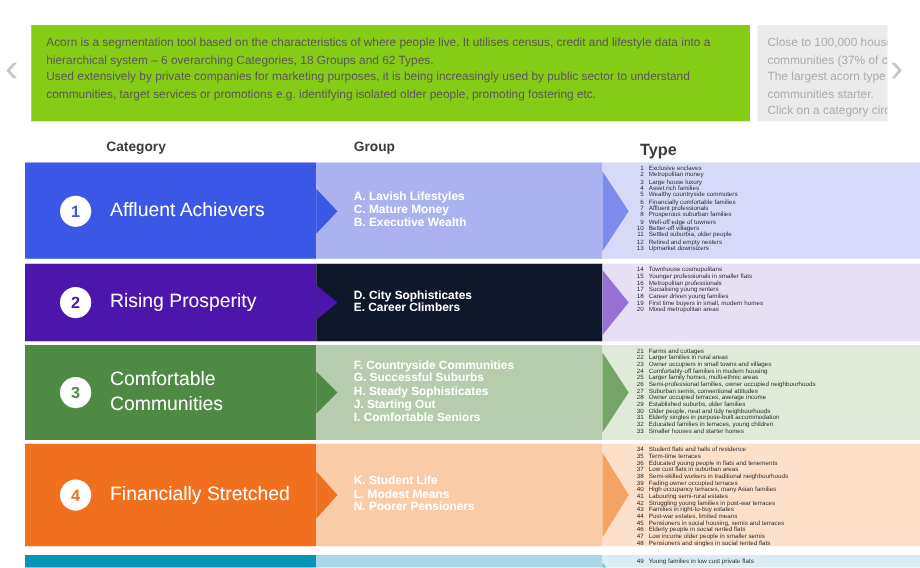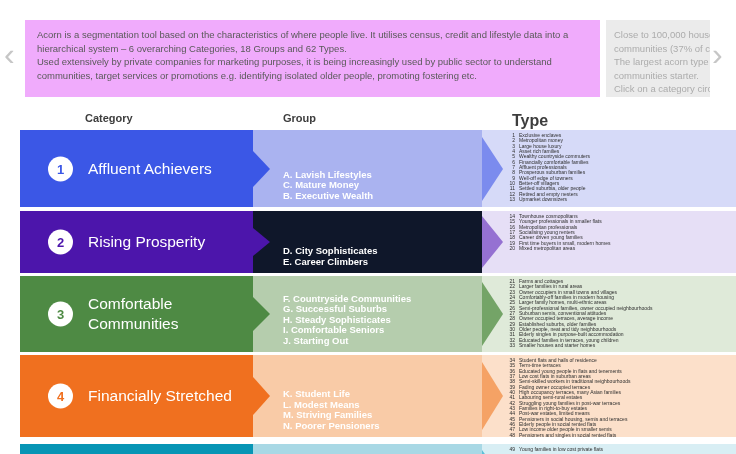--- a/index.html
+++ b/index.html
@@ -11,51 +11,51 @@
 
   
   .chev{
     position:absolute;top:38px;font-size:32px;line-height:32px;font-weight:400;
     color:#c6c6c6;cursor:pointer;user-select:none;
   }
   .chev.left{left:4px;}
   .chev.right{left:712px;}
   .panel{box-sizing:border-box;position:absolute;top:20px;height:77px;}
   .panel.main{
-    left:25px;width:575px;background:#f0abfc;color:#595959;
+    left:25px;width:575px;background:#84cc16;color:#595959;
     font-size:9.5px;line-height:13.5px;padding:8px 12px;
   }
   .panel.main p{margin:0;}
   .panel.side{
     left:606px;width:104px;background:#ebebeb;color:#acacac;
     font-size:9.5px;line-height:13.5px;padding:8px 0 8px 8px;overflow:hidden;
   }
   .panel.side .line{white-space:nowrap;}
 
   
   .col-h{position:absolute;top:112px;font-weight:bold;font-size:11px;color:#3d3d3d;}
-  .col-h.type-h{font-size:16px;}
+  .col-h.type-h{font-size:13px;}
 
   
   .cat-row{position:absolute;left:0;width:736px;}
   .cat-box{position:absolute;left:20px;width:233px;height:100%;}
   .num-circle{
     position:absolute;left:28px;top:50%;transform:translateY(-50%);
     width:25px;height:25px;border-radius:50%;background:#ffffff;
     display:flex;align-items:center;justify-content:center;
     font-weight:bold;font-size:13px;cursor:pointer;
   }
   .cat-label{
     position:absolute;left:68px;top:50%;transform:translateY(-50%);
     width:178px;color:#ffffff;font-size:15.5px;line-height:1.3;
   }
   .arrow{position:absolute;width:0;height:0;top:50%;transform:translateY(-50%);}
   .group-box{
     position:absolute;left:253px;width:229px;height:100%;box-sizing:border-box;
-    display:flex;flex-direction:column;justify-content:flex-end;
+    display:flex;flex-direction:column;justify-content:center;
     padding:6px 0 6px 30px;
   }
   .group-label{color:#ffffff;font-weight:600;font-size:9.5px;line-height:1.1;}
   .type-box{position:absolute;left:482px;width:254px;height:100%;}
   .type-list{padding:3px 0 0 24px;}
   .type-line{display:flex;font-size:5px;line-height:5.35px;color:#2d2d2d;}
   .t-num{width:9px;text-align:right;flex:none;margin-right:4px;}
   .t-txt{white-space:nowrap;}
 </style>
 </head>
@@ -200,22 +200,22 @@
       </div>
       <div class="cat-row" style="top: 276px; height: 76px;">
         <div class="cat-box" style="background: rgb(78, 138, 68);">
           <div class="num-circle" style="color: rgb(78, 138, 68);">3</div>
           <div class="cat-label">Comfortable Communities</div>
         </div>
         <div class="group-box" style="background: rgb(181, 205, 173);">
           <div class="group-label">F. Countryside Communities</div>
           <div class="group-label">G. Successful Suburbs</div>
           <div class="group-label">H. Steady Sophisticates</div>
+          <div class="group-label">J. Starting Out</div>
           <div class="group-label">I. Comfortable Seniors</div>
-          <div class="group-label">J. Starting Out</div>
         </div>
         <div class="type-box" style="background: rgb(223, 234, 217);">
           <div class="type-list">
             <div class="type-line">
               <span class="t-num">21</span>
               <span class="t-txt">Farms and cottages</span>
             </div>
             <div class="type-line">
               <span class="t-num">22</span>
               <span class="t-txt">Larger families in rural areas</span>
@@ -270,21 +270,20 @@
         <div class="arrow" style="left: 482px; border-top: 32px solid transparent; border-bottom: 32px solid transparent; border-left: 21px solid rgb(116, 164, 103);"></div>
       </div>
       <div class="cat-row" style="top: 355px; height: 82px;">
         <div class="cat-box" style="background: rgb(240, 112, 31);">
           <div class="num-circle" style="color: rgb(240, 112, 31);">4</div>
           <div class="cat-label">Financially Stretched</div>
         </div>
         <div class="group-box" style="background: rgb(249, 203, 167);">
           <div class="group-label">K. Student Life</div>
           <div class="group-label">L. Modest Means</div>
-          <div class="group-label">M. Striving Families</div>
           <div class="group-label">N. Poorer Pensioners</div>
         </div>
         <div class="type-box" style="background: rgb(252, 224, 202);">
           <div class="type-list">
             <div class="type-line">
               <span class="t-num">34</span>
               <span class="t-txt">Student flats and halls of residence</span>
             </div>
             <div class="type-line">
               <span class="t-num">35</span>

